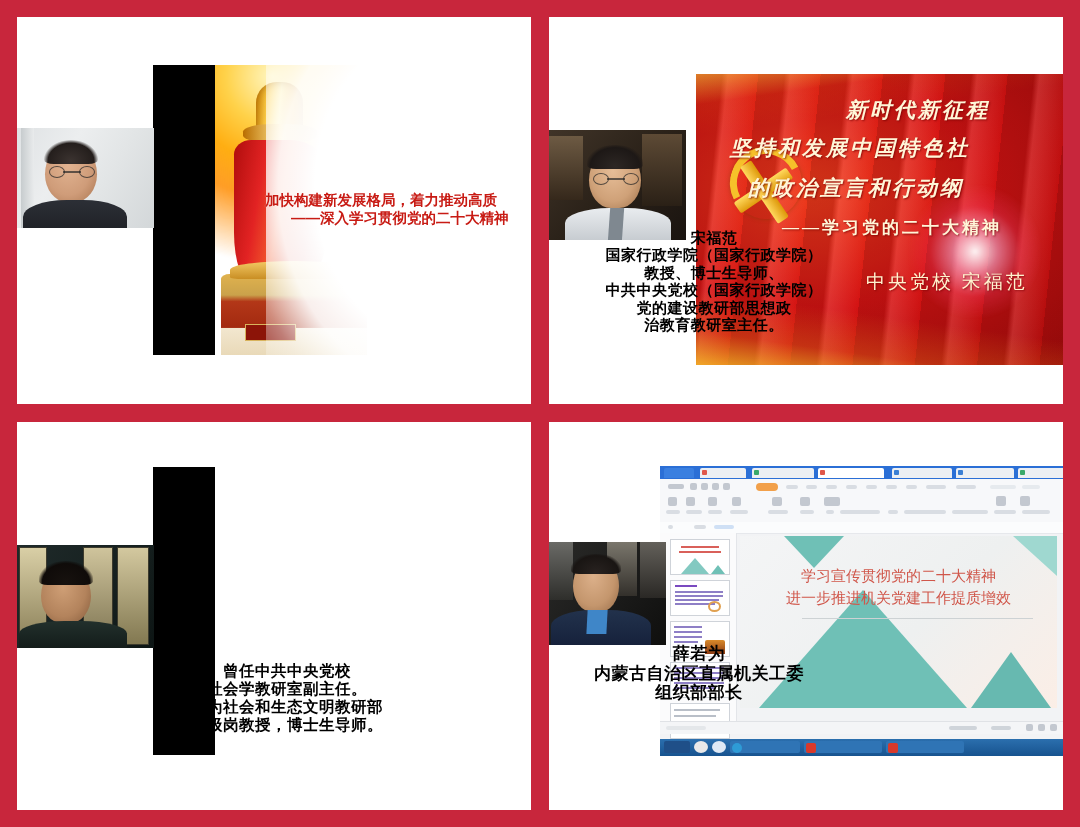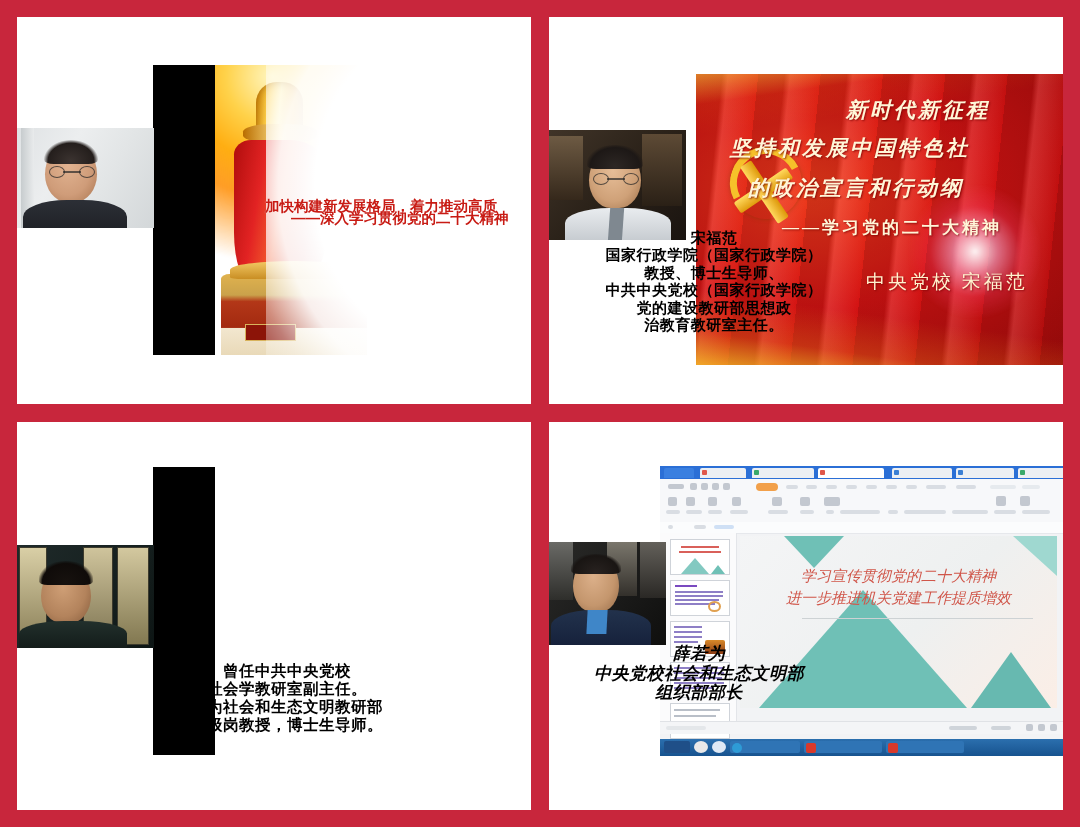--- a/index.html
+++ b/index.html
@@ -20,21 +20,21 @@
   .cell{position:relative;overflow:hidden;}
   .panel{
     position:absolute;
     background:#ffffff;
     overflow:hidden;
   }
   
   .cell-tl .panel{left:17px;top:17px;right:9px;bottom:9px;}
   .cell-tr .panel{left:9px;top:17px;right:17px;bottom:9px;}
   .cell-bl .panel{left:17px;top:9px;right:9px;bottom:17px;}
-  .cell-br .panel{left:9px;top:9px;right:17px;bottom:17px;font-style:italic;}
+  .cell-br .panel{left:9px;top:9px;right:17px;bottom:17px;}
 
   
   .blackbar{position:absolute;background:#000;}
   .webcam{position:absolute;overflow:hidden;background:#4a4a4a;}
   .webcam .wc-bg{position:absolute;inset:0;}
   .head{position:absolute;border-radius:46% 46% 42% 42%/52% 52% 48% 48%;}
   .torso{position:absolute;border-radius:42% 42% 0 0;}
   .glasses{position:absolute;}
   .glasses i{position:absolute;display:block;border:1.5px solid rgba(40,40,40,.75);border-radius:50%;width:14px;height:10px;}
   .bridge{position:absolute;height:1.5px;background:rgba(40,40,40,.7);}
@@ -222,21 +222,21 @@
 
       <div class="blackbar" style="left:136px;top:48px;width:62px;height:290px;"></div>
 
       <div class="ppt1" style="left:198px;top:48px;right:0;height:290px;">
         <div class="sun"></div>
         <div class="pillar"></div>
         <div class="drape"></div>
         <div class="gate"></div>
         <div class="whitewash"></div>
 
-        <div class="ppt-title" style="left:50px;top:132px;font-size:14.5px;">加快构建新发展格局，着力推动高质</div>
+        <div class="ppt-title" style="left:50px;top:126px;font-size:14.5px;">加快构建新发展格局，着力推动高质</div>
         <div class="ppt-title" style="left:76px;top:144px;font-size:14.5px;">——深入学习贯彻党的二十大精神</div>
       </div>
 
       <div class="webcam" style="left:0;top:111px;width:137px;height:100px;">
         <div class="wc-bg" style="background:linear-gradient(120deg,#dfe2e4 0%,#eceeef 34%,#e2e5e6 62%,#d3d7d9 100%);"></div>
         <div class="wc-bg" style="left:4px;top:0;width:13px;height:100%;background:linear-gradient(90deg,#c7ccce,#e9ebec);"></div>
         <div class="head" style="left:28px;top:16px;width:52px;height:58px;background:radial-gradient(ellipse at 44% 34%, #e2b492 0%, #cf9c79 58%, #a9744f 100%);"></div>
         <div style="position:absolute;left:27px;top:12px;width:54px;height:24px;background:radial-gradient(ellipse at 50% 86%, #3b3330 0%, #241e1c 60%, rgba(36,30,28,0) 72%);border-radius:50% 50% 18% 18%;"></div>
         <div class="glasses" style="left:32px;top:38px;width:46px;height:12px;">
           <i style="left:0;top:0;"></i>
@@ -462,18 +462,18 @@
         <div style="position:absolute;left:0;top:0;width:24px;height:58px;background:linear-gradient(180deg,#6a6a66,#2e2e2b);"></div>
         <div style="position:absolute;left:58px;top:0;width:30px;height:54px;background:linear-gradient(180deg,#7a766c,#33302b);"></div>
         <div style="position:absolute;right:0;top:0;width:26px;height:56px;background:linear-gradient(180deg,#63605a,#2a2825);"></div>
         <div class="head" style="left:24px;top:16px;width:46px;height:54px;background:radial-gradient(ellipse at 44% 34%, #dcb08a 0%, #c4966d 58%, #956a46 100%);"></div>
         <div style="position:absolute;left:22px;top:12px;width:50px;height:20px;background:radial-gradient(ellipse at 50% 92%, #282220 0%, #191513 64%, rgba(25,21,19,0) 76%);border-radius:50% 50% 16% 16%;"></div>
         <div class="torso" style="left:2px;top:68px;width:100px;height:38px;background:linear-gradient(180deg,#22324c,#15203a);"></div>
         <div style="position:absolute;left:38px;top:68px;width:20px;height:24px;background:#3f86c8;transform:skewX(-3deg);"></div>
       </div>
 
       <div class="cap" style="left:0px;top:222px;width:300px;font-size:17px;">薛若为
-中央党校社会和生态文明部
+内蒙古自治区直属机关工委
 组织部部长</div>
     </div>
   </div>
 
 </div>
 
 </body></html>

